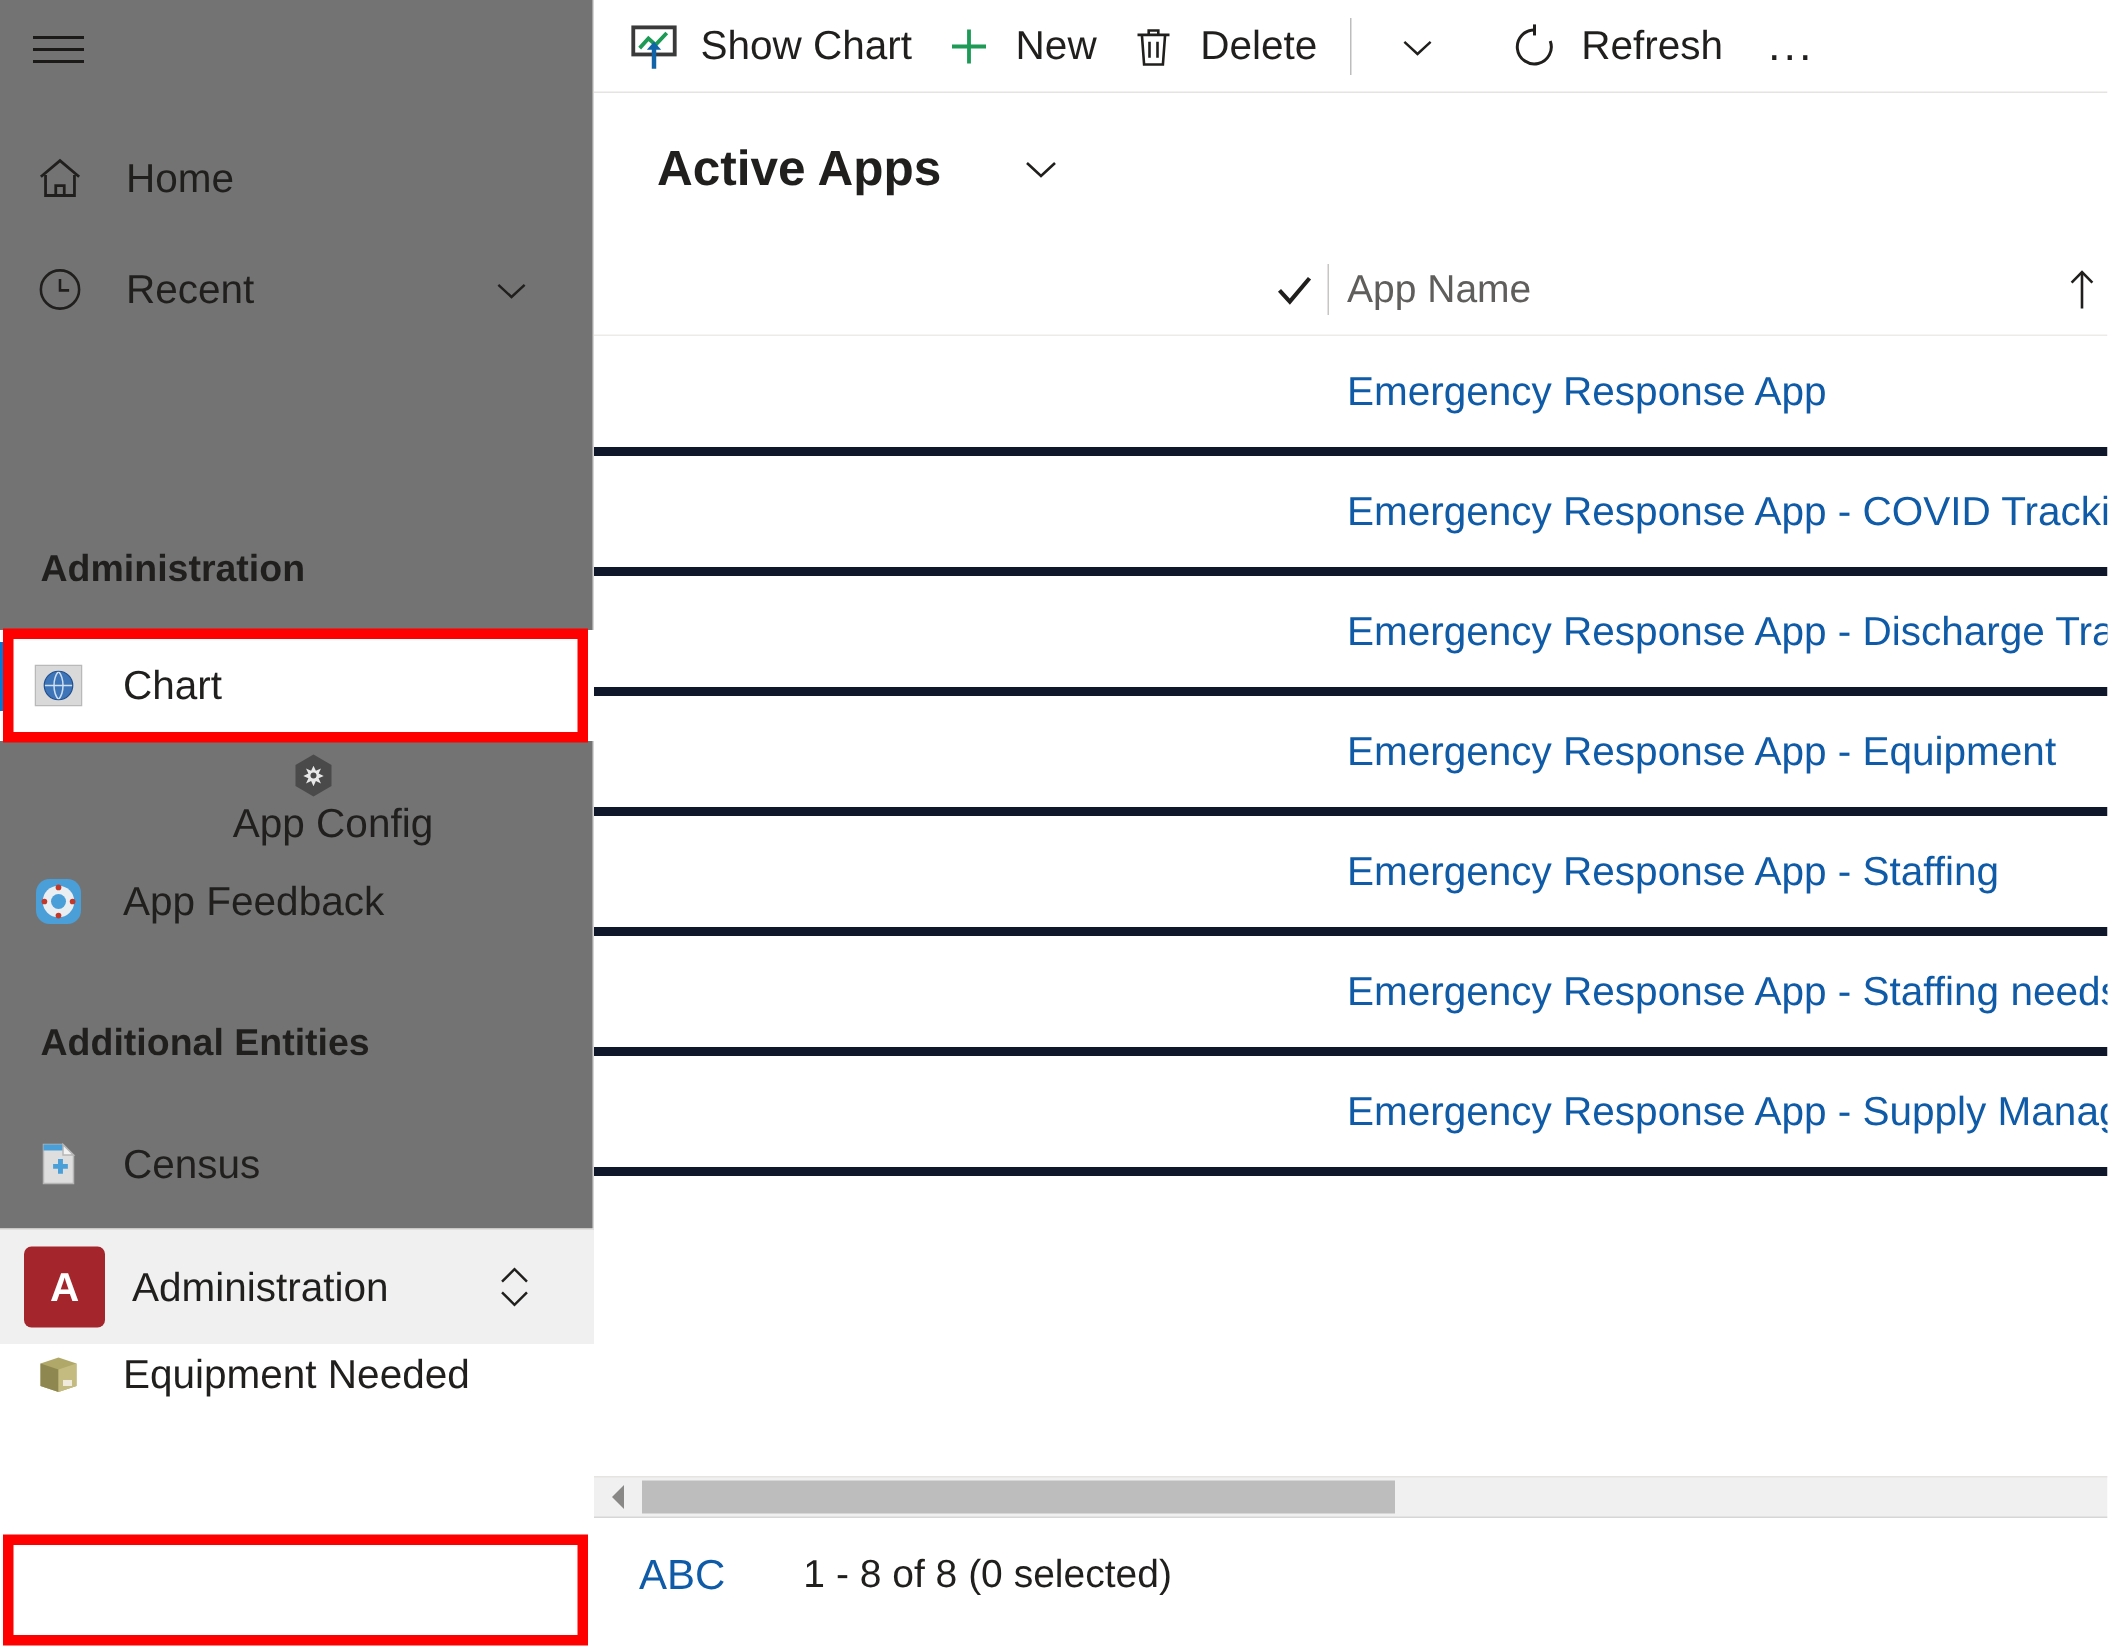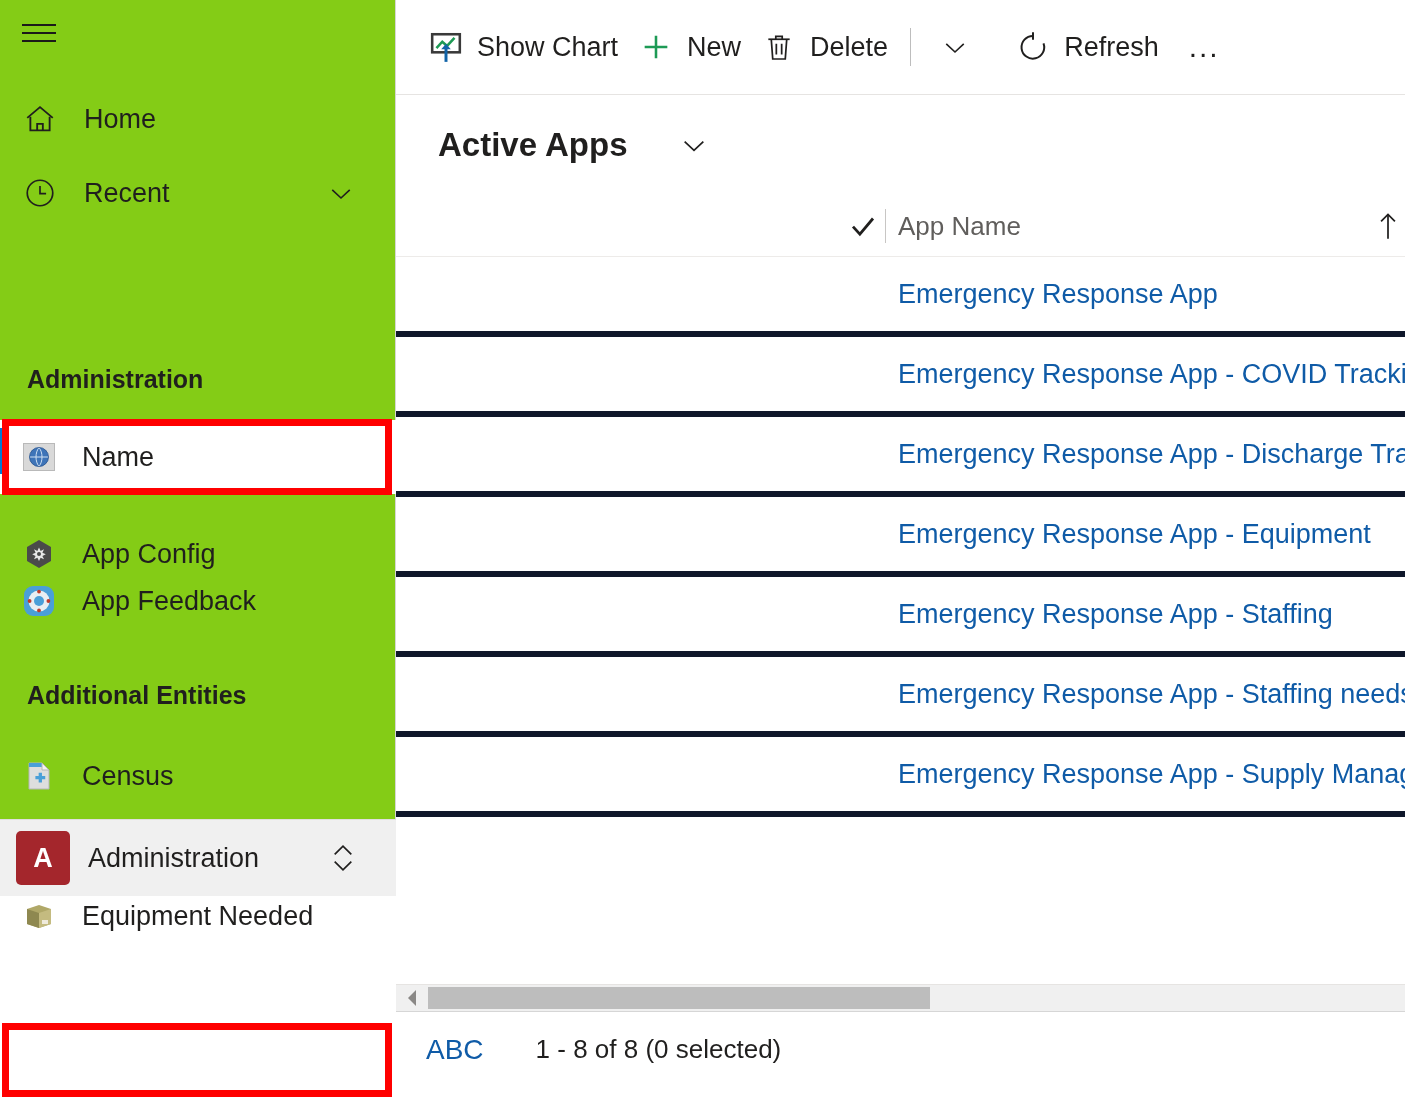--- a/index.html
+++ b/index.html
@@ -12,21 +12,21 @@
   #app {
     position: relative;
     width: 1405px; height: 1100px;
     display: flex;
   }
 
   
   #sidebar {
     position: relative;
     width: 396px; height: 896px;
-    background: #84cc16;
+    background: #737373;
     border-right: 1px solid #d6d6d6;
     flex: 0 0 396px;
   }
   .hamburger {
     position: absolute; left: 22px; top: 20px;
     width: 34px; height: 26px;
     display: flex; flex-direction: column; justify-content: space-between;
     padding: 4px 0;
     cursor: pointer;
   }
@@ -140,24 +140,24 @@
   #main {
     position: relative;
     width: 1009px; height: 1100px;
     background: #ffffff;
     flex: 0 0 1009px;
   }
 
   
   #toolbar {
     position: relative;
-    height: 95px;
+    height: 62px;
     border-bottom: 1px solid #e6e4e2;
     display: flex; align-items: center;
-    padding-left: 22px;
+    padding-left: 12px;
   }
   .tbitem {
     display: flex; align-items: center;
     height: 56px;
     padding: 0 10px;
     cursor: pointer;
     white-space: nowrap;
   }
   .tbitem .tbico {
     width: 36px; height: 36px;
@@ -334,24 +334,24 @@
     <div class="entrow" id="row-apps" style="top:420px; height:74px;">
       <span class="sel-bar"></span>
       <span class="eico">
         <svg width="32" height="28" viewBox="0 0 32 28">
           <rect x="0.5" y="0.5" width="31" height="27" fill="#d9d9d9" stroke="#b9b9b9"></rect>
           <circle cx="16" cy="14" r="9.5" fill="#3e74b8"></circle>
           <path d="M6.5 14h19M16 4.5c4 5 4 14 0 19M16 4.5c-4 5-4 14 0 19" fill="none" stroke="#cfe0f2" stroke-width="1"></path>
           <path d="M16 4.5a9.5 9.5 0 0 1 0 19 9.5 9.5 0 0 1 0-19z" fill="none" stroke="#22508f" stroke-width="0.8"></path>
         </svg>
       </span>
-      <span class="elbl">Name</span>
-    </div>
-
-    <div class="entrow" style="top:523px;">
+      <span class="elbl">Chart</span>
+    </div>
+
+    <div class="entrow" style="top:500px;flex-direction:column;">
       <span class="eico">
         <svg width="32" height="32" viewBox="0 0 32 32">
           <polygon points="16,2 28,9 28,23 16,30 4,23 4,9" fill="#4a4a4a"></polygon>
           <path d="M16 9.5l1.6 3.4 3.4-1.6-1.6 3.4 3.4 1.6-3.4 1.6 1.6 3.4-3.4-1.6-1.6 3.4-1.6-3.4-3.4 1.6 1.6-3.4-3.4-1.6 3.4-1.6-1.6-3.4 3.4 1.6z" fill="#e8e8e8"></path>
           <circle cx="16" cy="16" r="2" fill="#4a4a4a"></circle>
         </svg>
       </span>
       <span class="elbl">App Config</span>
     </div>
 

